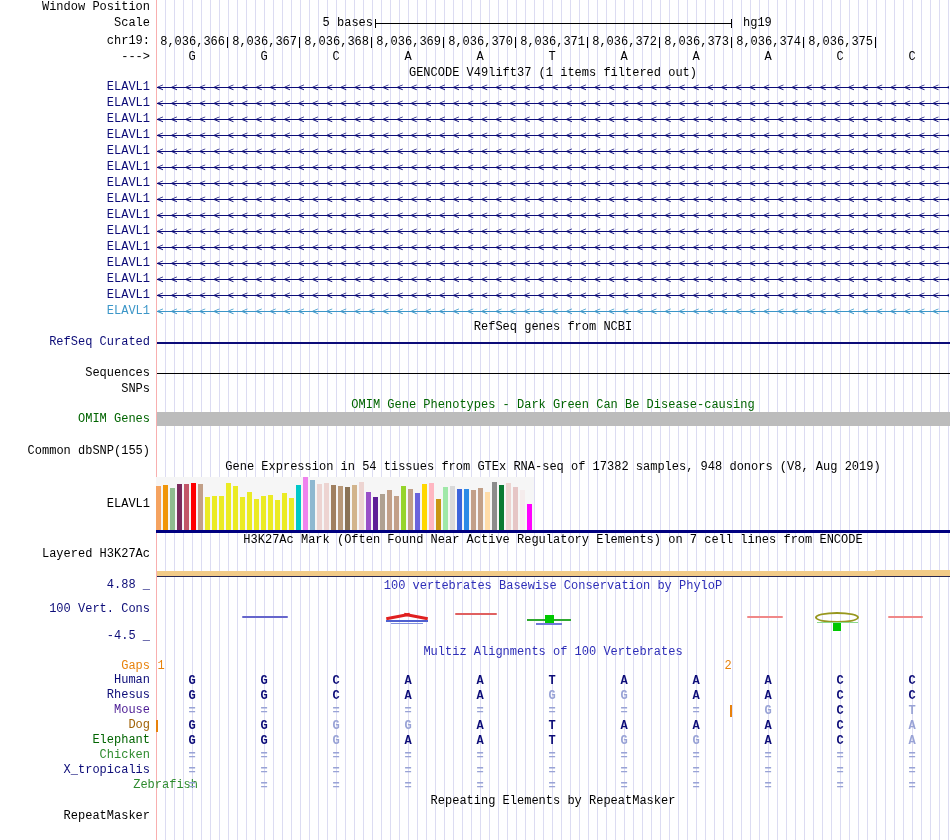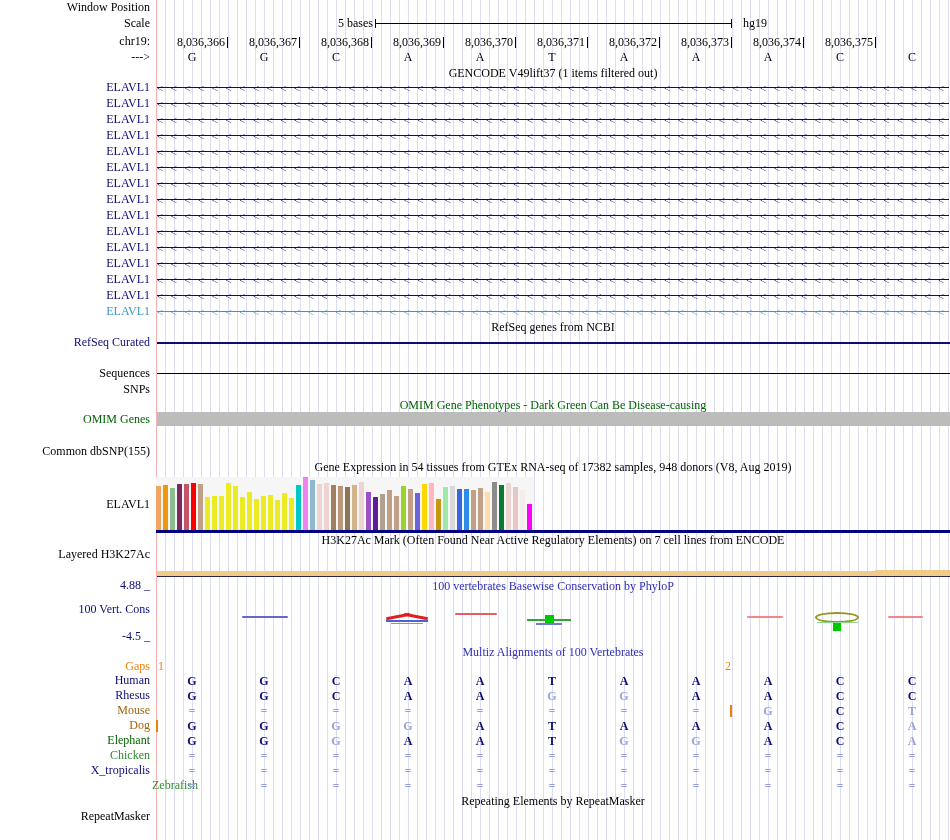--- a/index.html
+++ b/index.html
@@ -1,17 +1,17 @@
 <!DOCTYPE html>
 <html><head>
 <meta charset="utf-8">
 <style>
   html,body{margin:0;padding:0;background:#fff;}
   .screen{position:relative;width:950px;height:840px;background:#fff;overflow:hidden;
-          font-family:Liberation Serif, serif;font-size:12px;color:#000;}
+          font-family:Liberation Mono, monospace;font-size:12px;color:#000;}
   .canvas{position:absolute;left:156px;top:0;width:794px;height:840px;
           border-left:1px solid #F8AFAF;
           background-image:repeating-linear-gradient(to right,transparent 0 8px,#DCDCF2 8px 9px);}
   .glabel{position:absolute;left:0;width:150px;text-align:right;white-space:nowrap;line-height:13px;}
   .ttl{position:absolute;left:156px;width:794px;text-align:center;white-space:nowrap;line-height:13px;}
   .navy{color:#0C0C78}.green{color:#006400}.blue{color:#2E2EB8}.orange{color:#E8820C}
   .hline{position:absolute;}
   .coord{position:absolute;width:68px;text-align:right;top:36px;line-height:13px;}
   .ctick{position:absolute;top:37px;width:1px;height:11px;background:#000;}
   .base{position:absolute;width:72px;text-align:center;top:51px;line-height:13px;}
@@ -232,21 +232,21 @@
     <div class="mcell" style="left: 228px; top: 689px; color: rgb(12, 12, 120);">G</div>
     <div class="mcell" style="left: 300px; top: 689px; color: rgb(12, 12, 120);">C</div>
     <div class="mcell" style="left: 372px; top: 689px; color: rgb(12, 12, 120);">A</div>
     <div class="mcell" style="left: 444px; top: 689px; color: rgb(12, 12, 120);">A</div>
     <div class="mcell" style="left: 516px; top: 689px; color: rgb(153, 163, 214);">G</div>
     <div class="mcell" style="left: 588px; top: 689px; color: rgb(153, 163, 214);">G</div>
     <div class="mcell" style="left: 660px; top: 689px; color: rgb(12, 12, 120);">A</div>
     <div class="mcell" style="left: 732px; top: 689px; color: rgb(12, 12, 120);">A</div>
     <div class="mcell" style="left: 804px; top: 689px; color: rgb(12, 12, 120);">C</div>
     <div class="mcell" style="left: 876px; top: 689px; color: rgb(12, 12, 120);">C</div>
-    <div class="glabel" style="top: 704px; color: #a16207;">Mouse</div>
+    <div class="glabel" style="top: 704px; color: #4c1d95;">Mouse</div>
     <div class="mcell" style="left: 156px; top: 704px; color: rgb(153, 163, 214);">=</div>
     <div class="mcell" style="left: 228px; top: 704px; color: rgb(153, 163, 214);">=</div>
     <div class="mcell" style="left: 300px; top: 704px; color: rgb(153, 163, 214);">=</div>
     <div class="mcell" style="left: 372px; top: 704px; color: rgb(153, 163, 214);">=</div>
     <div class="mcell" style="left: 444px; top: 704px; color: rgb(153, 163, 214);">=</div>
     <div class="mcell" style="left: 516px; top: 704px; color: rgb(153, 163, 214);">=</div>
     <div class="mcell" style="left: 588px; top: 704px; color: rgb(153, 163, 214);">=</div>
     <div class="mcell" style="left: 660px; top: 704px; color: rgb(153, 163, 214);">=</div>
     <div class="mcell" style="left: 732px; top: 704px; color: rgb(153, 163, 214);">G</div>
     <div class="mcell" style="left: 804px; top: 704px; color: rgb(12, 12, 120);">C</div>

